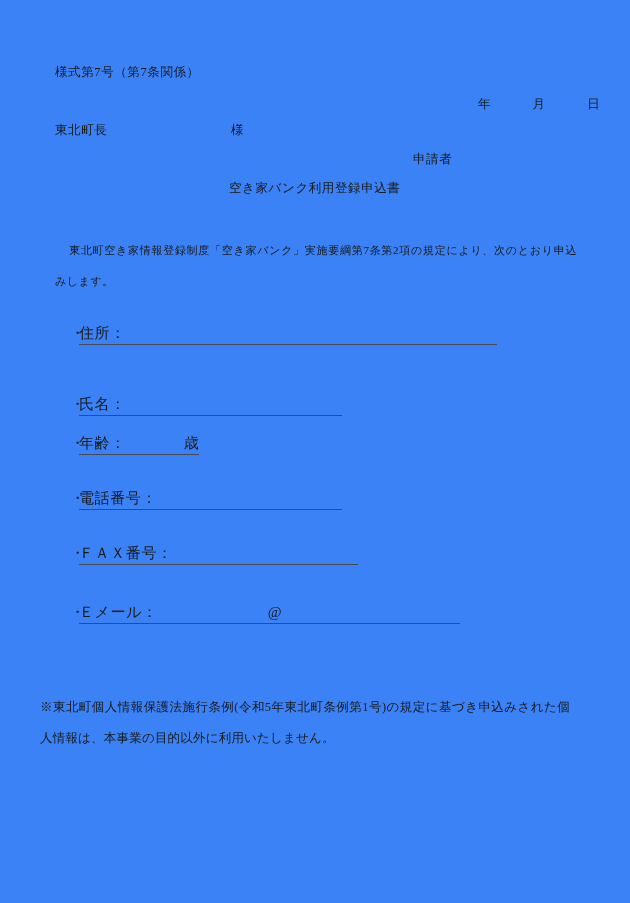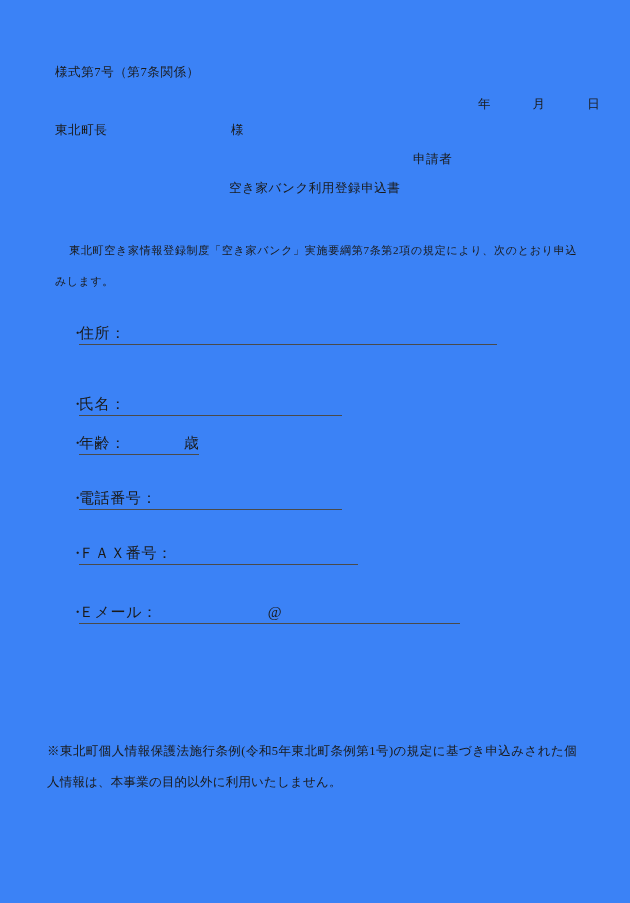--- a/index.html
+++ b/index.html
@@ -90,29 +90,28 @@
   .f-age      .blank { width: 58px; }
   .f-tel      .blank { width: 185px; }
   .f-fax      .blank { width: 185px; }
   .f-email    .blank-a { display:inline-block; width: 110px; }
   .f-email    .blank-b { display:inline-block; width: 178px; }
   .f-resident .blank { width: 62px; }
 
   
   .footnote {
     position: absolute;
-    left: 47px;
+    left: 40px;
     top: 692px;
     width: 530px;
     font-size: 12.5px;
     line-height: 31px;
     letter-spacing: 0.2px;
     text-align: justify;
     text-justify: inter-character;
-    margin-top: 44px;
   }
 </style>
 </head>
 <body>
 
 <div class="page">
 
   <div class="row form-no">様式第7号（第7条関係）</div>
 
   <div class="row date-line">

